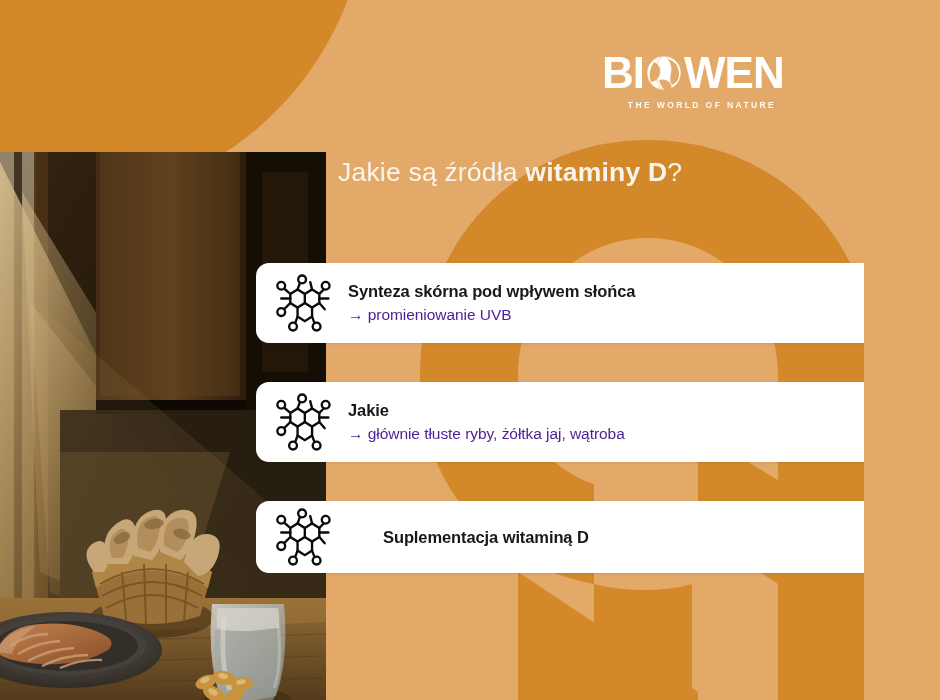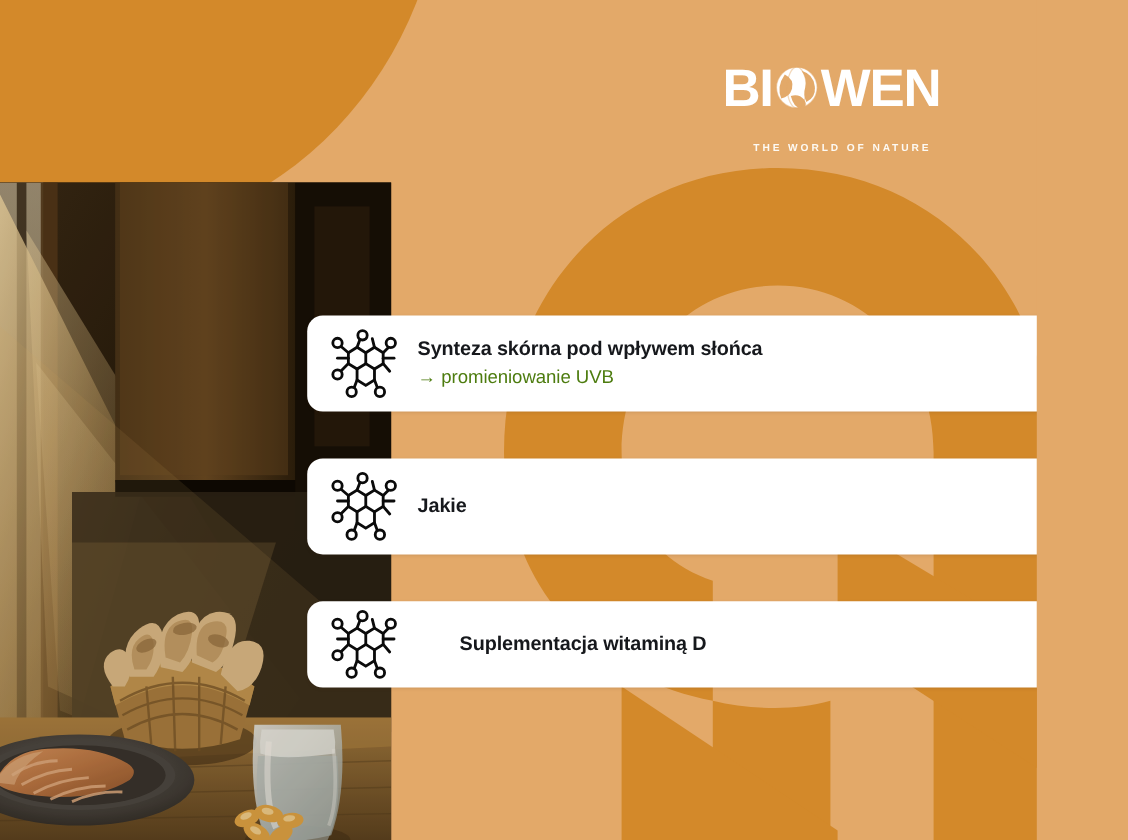--- a/index.html
+++ b/index.html
@@ -40,21 +40,21 @@
   
   #logo{
     position:absolute;
     right:62px;top:50px;
     width:200px;height:62px;
     text-align:center;
   }
   #logo-mark{display:block;}
   #logo-tagline{
     display:block;
-    margin-top:20px;
+    margin-top:2px;
     color:#fdfaf4;
     font-size:8.5px;
     letter-spacing:2.4px;
     font-weight:600;
   }
 
   
   #heading{
     position:absolute;
     left:338px;top:157px;
@@ -98,21 +98,21 @@
   .card-title{
     font-size:16.5px;
     font-weight:700;
     color:#16181c;
     line-height:1.25;
     letter-spacing:-.1px;
   }
   .card-sub{
     font-size:15.5px;
     font-weight:400;
-    color:#4d7c0f;
+    color:#4c1d95;
     line-height:1.3;
     margin-top:3px;
     letter-spacing:-.05px;
   }
   .card-sub .arrow{font-size:15.5px;}
   #card-3 .card-title{font-size:16.5px;}
 </style>
 </head>
 <body>
 
@@ -292,20 +292,23 @@
           <path d="M70 20 q6 -1 7 4 q-3 4 -7 2 z"></path>
         </g>
         <ellipse cx="62" cy="23" rx="17" ry="17" fill="none" stroke="#e3a969" stroke-width="1.1" opacity=".55"></ellipse>
         <ellipse cx="62" cy="23" rx="8" ry="17" fill="none" stroke="#e3a969" stroke-width="1.1" opacity=".45"></ellipse>
       </g>
       <text x="82" y="38" font-family="Liberation Sans, sans-serif" font-size="44" font-weight="700" fill="#ffffff" letter-spacing="-1">WEN</text>
     </svg>
     <span id="logo-tagline">THE WORLD OF NATURE</span>
   </div>
 
+  <div id="heading">
+    <span class="lead">Jakie są źródła </span><span class="strong">witaminy D</span><span class="tail">?</span>
+  </div>
 
   <div class="card" id="card-1">
     <span class="card-icon">
       <svg viewBox="0 0 64 64" width="58" height="58">
         <g fill="none" stroke="#0b0b0b" stroke-width="2.6" stroke-linecap="round">
           <path d="M18 22 L26 17 L34 22 L34 32 L26 37 L18 32 Z"></path>
           <path d="M34 22 L42 17 L50 22 L50 32 L42 37 L34 32"></path>
           <path d="M26 37 L26 47 L34 52 L42 47 L42 37"></path>
           <line x1="8" y1="27" x2="18" y2="27"></line>
           <line x1="50" y1="27" x2="60" y2="27"></line>
@@ -357,20 +360,21 @@
           <circle cx="31" cy="6" r="4.3"></circle>
           <circle cx="57" cy="13" r="4.3"></circle>
           <circle cx="8" cy="42" r="4.3"></circle>
           <circle cx="21" cy="58" r="4.3"></circle>
           <circle cx="47" cy="58" r="4.3"></circle>
         </g>
       </svg>
     </span>
     <span class="card-text">
       <span class="card-title">Jakie</span>
+      <span class="card-sub"><span class="arrow">→</span><span> głównie tłuste ryby, żółtka jaj, wątroba</span></span>
     </span>
   </div>
 
   <div class="card" id="card-3">
     <span class="card-icon">
       <svg viewBox="0 0 64 64" width="58" height="58">
         <g fill="none" stroke="#0b0b0b" stroke-width="2.6" stroke-linecap="round">
           <path d="M18 22 L26 17 L34 22 L34 32 L26 37 L18 32 Z"></path>
           <path d="M34 22 L42 17 L50 22 L50 32 L42 37 L34 32"></path>
           <path d="M26 37 L26 47 L34 52 L42 47 L42 37"></path>

